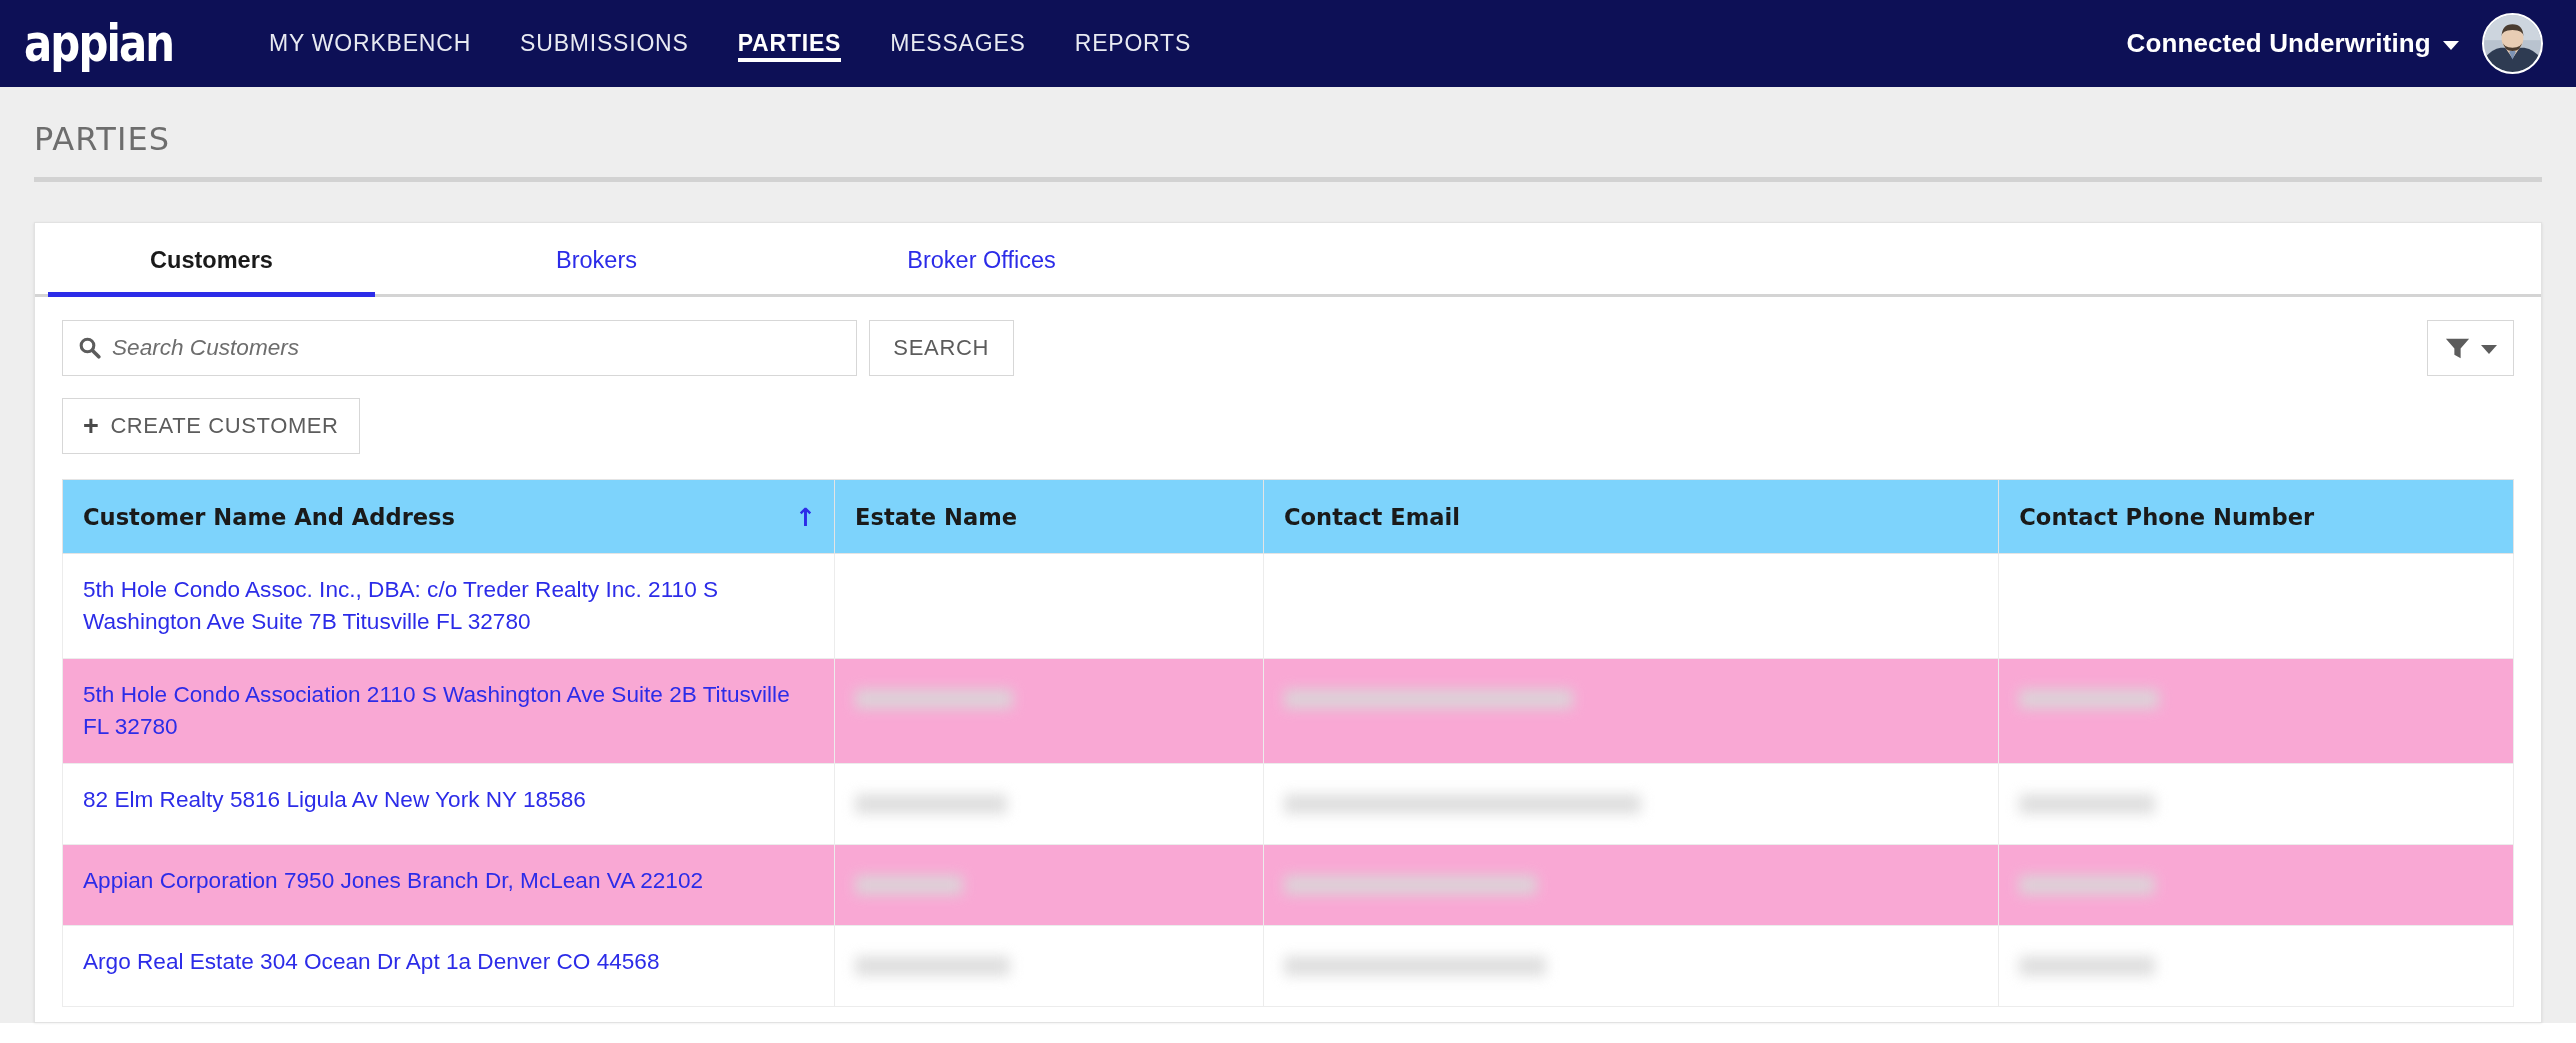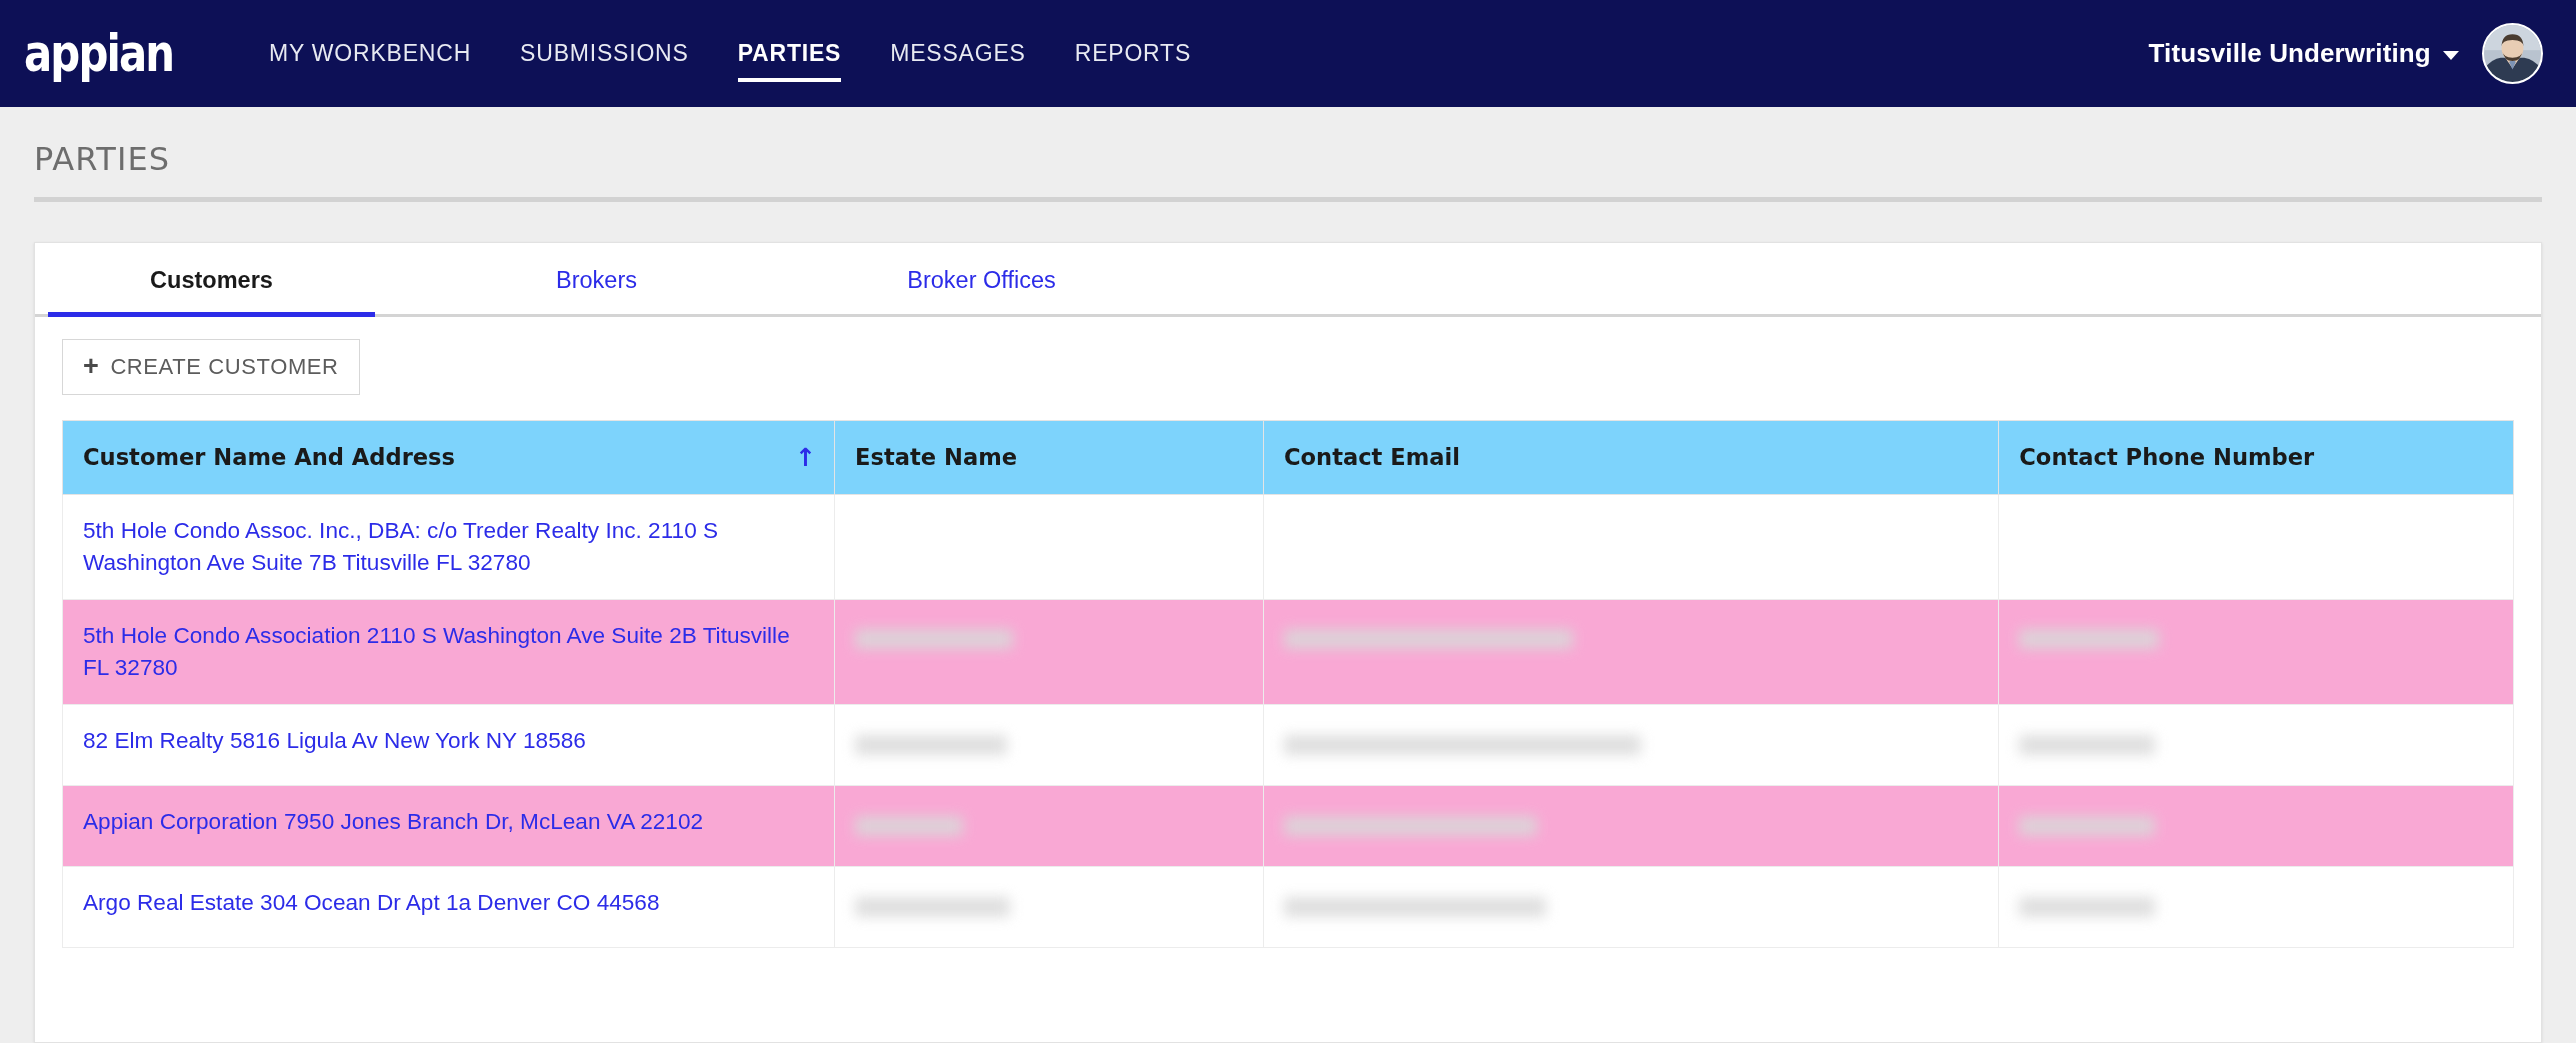--- a/index.html
+++ b/index.html
@@ -8,21 +8,21 @@
     width: 2576px;
     height: 1043px;
     overflow: hidden;
     background: #ffffff;
     font-family: "Liberation Sans", sans-serif;
   }
 
   
   .topnav {
     position: relative;
-    height: 107px;
+    height: 87px;
     background: #0d1056;
     display: flex;
     align-items: center;
     padding: 0 33px 0 23.5px;
   }
   .brand {
     display: flex;
     align-items: center;
     height: 100%;
     margin-right: 60px;
@@ -316,21 +316,21 @@
 
   <div class="nav-links">
     <div class="nav-link">MY WORKBENCH</div>
     <div class="nav-link">SUBMISSIONS</div>
     <div class="nav-link active">PARTIES</div>
     <div class="nav-link">MESSAGES</div>
     <div class="nav-link">REPORTS</div>
   </div>
 
   <div class="user-area">
-    <div class="user-name">Titusville Underwriting</div>
+    <div class="user-name">Connected Underwriting</div>
     <div class="caret-down"></div>
     <div class="avatar">
       <svg viewBox="0 0 68 68">
         <defs>
           <clipPath id="avclip">
               <circle cx="34" cy="34" r="34"></circle>
             </clipPath>
         </defs>
         <g clip-path="url(#avclip)">
           <rect x="0" y="0" width="68" height="68" fill="#b9c3cf"></rect>
@@ -356,20 +356,39 @@
   <div class="card">
 
     
     <div class="tabs">
       <div class="tab active">Customers</div>
       <div class="tab">Brokers</div>
       <div class="tab">Broker Offices</div>
     </div>
 
     
+    <div class="toolbar">
+      <div class="search-box">
+        <span class="search-icon">
+          <svg width="23.5" height="23.5" viewBox="0 0 26 26">
+            <circle cx="10.5" cy="10.5" r="7" fill="none" stroke="#5c5c5c" stroke-width="3.4"></circle>
+            <line x1="16" y1="16" x2="23" y2="23" stroke="#5c5c5c" stroke-width="4" stroke-linecap="round"></line>
+          </svg>
+        </span>
+        <input class="search-input" type="text" placeholder="Search Customers" style="">
+      </div>
+      <button class="btn-search">SEARCH</button>
+      <div class="toolbar-spacer"></div>
+      <button class="btn-filter">
+        <svg width="27" height="25" viewBox="0 0 30 28">
+          <path d="M2 3 L28 3 L18.5 14 L18.5 25 L11.5 21 L11.5 14 Z" fill="#5c5c5c"></path>
+        </svg>
+        <span class="caret-sm"></span>
+      </button>
+    </div>
 
     
     <button class="btn-create">
       <span class="plus-glyph">+</span>
       <span>CREATE CUSTOMER</span>
     </button>
 
     
     <div class="table-wrap">
       <table class="grid">

